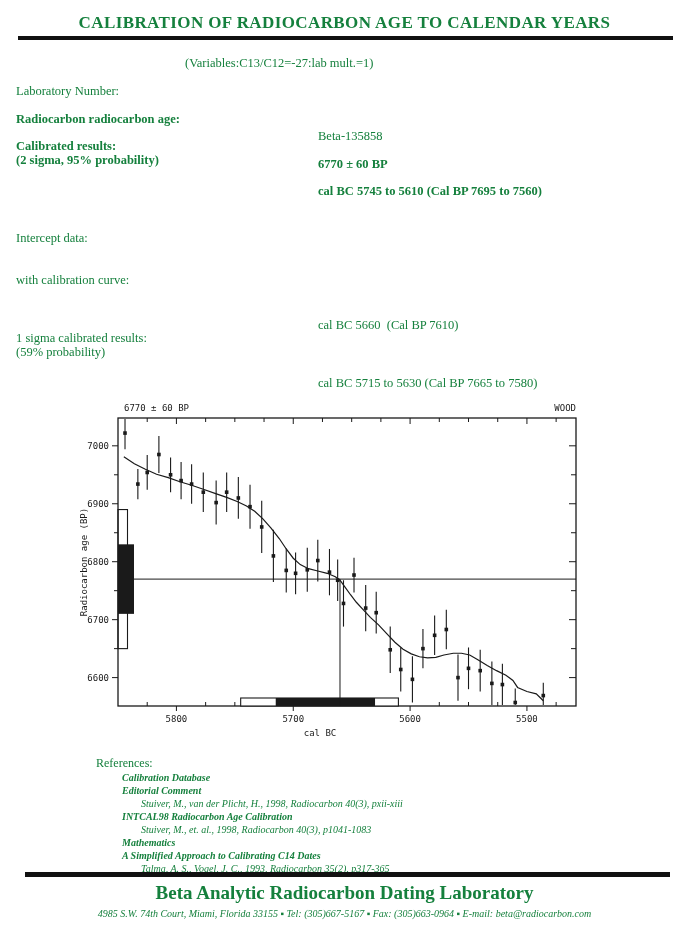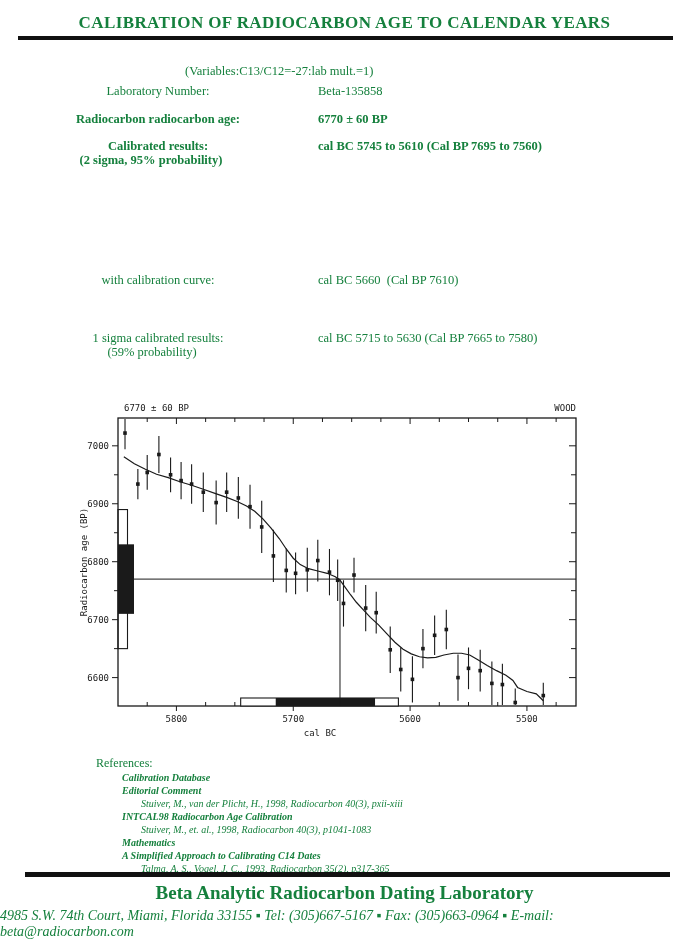--- a/index.html
+++ b/index.html
@@ -8,36 +8,36 @@
     background:#ffffff; color:#15803d;
     font-family:"Liberation Serif","DejaVu Serif",serif;
     overflow:hidden;
   }
   .abs{position:absolute;}
   .doc-title{
     top:13px; left:0; width:100%; text-align:center;
     font-size:17px; font-weight:bold; letter-spacing:.4px;
   }
   .title-rule{top:36px; left:18px; width:655px; height:4px; background:#111;}
-  .variables{top:64px; left:185px; font-size:12.5px;}
-  .lbl{left:4px; width:308px; text-align:center; font-size:12.5px; white-space:nowrap;}
-  .val{left:318px; font-size:12.5px; white-space:nowrap;}
+  .variables{top:56px; left:185px; font-size:12.5px;}
+  .lbl{left:16px; width:308px; text-align:left; font-size:12.5px; white-space:nowrap;}
+  .val{left:318px; font-size:12.5px; white-space:nowrap;margin-top:45px;}
   .b{font-weight:bold;}
   .chart-wrap{top:385px; left:0; width:689px; height:370px;}
   .chart-wrap svg{display:block;}
   .chart-text{font-family:"DejaVu Sans Mono","Liberation Mono",monospace;}
   .refs-heading{top:756px; left:96px; font-size:12px;}
   .ref{font-size:10px; white-space:nowrap;text-align:center;}
   .ref.bi{font-weight:bold; font-style:italic;}
   .ref.i{font-style:italic;}
   .ind1{left:122px;}
   .ind2{left:141px;}
   .footer-rule{top:872px; left:25px; width:645px; height:5px; background:#111;}
   .lab-name{top:882px; left:0; width:100%; text-align:center; font-size:19px; font-weight:bold;}
-  .lab-address{top:908px; left:0; width:100%; text-align:left; font-size:14px; font-style:italic;}
+  .lab-address{top:908px; left:0; width:100%; text-align:center; font-size:10px; font-style:italic;}
 </style>
 </head>
 <body>
 
 <div class="page">
 
   <div class="abs doc-title">CALIBRATION OF RADIOCARBON AGE TO CALENDAR YEARS</div>
   <div class="abs title-rule"></div>
 
   <div class="abs variables">(Variables:C13/C12=-27:lab mult.=1)</div>
@@ -45,20 +45,21 @@
   <div class="abs lbl" style="top:84px">Laboratory Number:</div>
   <div class="abs val" style="top:84px">Beta-135858</div>
 
   <div class="abs lbl b" style="top:112px">Radiocarbon radiocarbon age:</div>
   <div class="abs val b" style="top:112px">6770 ± 60 BP</div>
 
   <div class="abs lbl b" style="top:139px">Calibrated results:</div>
   <div class="abs lbl b" style="top:153px; padding-right:14px; box-sizing:border-box;">(2 sigma, 95% probability)</div>
   <div class="abs val b" style="top:139px">cal BC 5745 to 5610 (Cal BP 7695 to 7560)</div>
 
+  <div class="abs lbl" style="top:231px">Intercept data:</div>
 
   <div class="abs lbl" style="top:273px">with calibration curve:</div>
   <div class="abs val" style="top:273px">cal BC 5660&nbsp; (Cal BP 7610)</div>
 
   <div class="abs lbl" style="top:331px">1 sigma calibrated results:</div>
   <div class="abs lbl" style="top:345px; padding-right:12px; box-sizing:border-box;">(59% probability)</div>
   <div class="abs val" style="top:331px">cal BC 5715 to 5630 (Cal BP 7665 to 7580)</div>
 
   <div class="abs chart-wrap">
     <svg id="chart-svg" width="689" height="370" viewBox="0 0 689 370" xmlns="http://www.w3.org/2000/svg">

